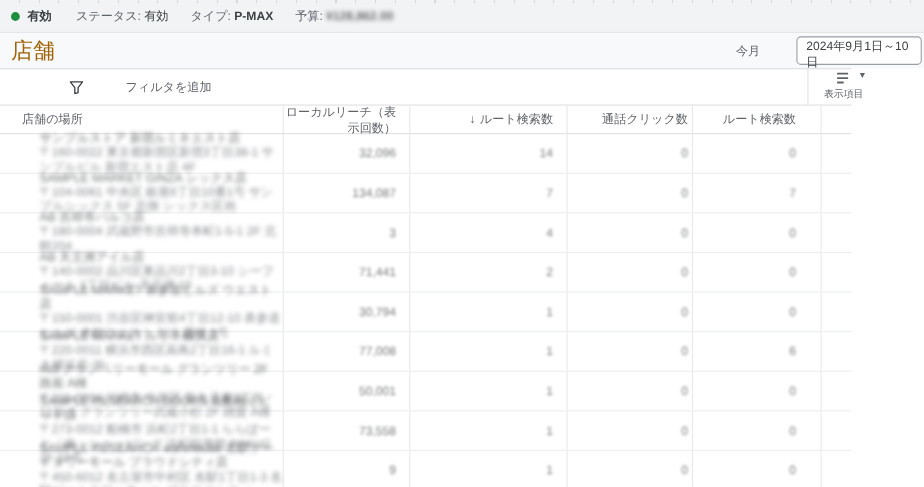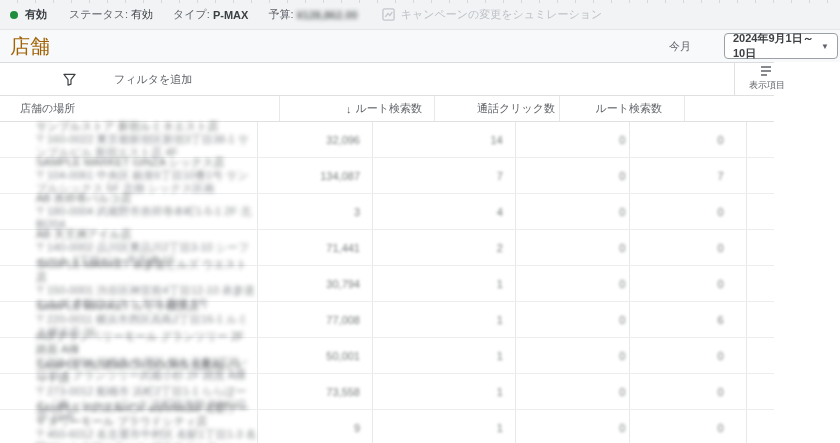--- a/index.html
+++ b/index.html
@@ -24,21 +24,21 @@
   .redacted-num { filter: blur(1.6px); opacity:.7; }
 
   
   .title-band { position:absolute; top:30px; left:0; width:840px; height:32px;
     background:#f8f9fa; display:flex; align-items:center; }
   .page-title { font-size:20px; color:#a16207; margin-left:10px; }
   .date-zone { position:absolute; right:2px; top:3px; display:flex; align-items:center;gap:21px; }
   .period { font-size:11px; color:#5f6368; margin-right:12px; }
   .date-box { display:flex; align-items:center; justify-content:space-between;
     width:114px; height:26px; background:#fff; border:1px solid #9aa0a6; border-radius:4px;
-    padding:0 8px; font-size:11px; font-weight:bold; color:#3c4043; cursor:pointer; }
+    padding:0 8px; font-size:11px; font-weight:normal; color:#3c4043; cursor:pointer;flex-direction:column; }
   .caret { font-size:8px; color:#5f6368; margin-left:6px; }
 
   
   .card { position:absolute; top:62px; left:0; width:774px; height:381px;
     background:#fff; border-top:1px solid #dadce0; }
   .toolbar { position:relative; height:33px; border-bottom:1px solid #e0e0e0; display:flex; align-items:center; }
   .filter-add { display:flex; align-items:center; cursor:pointer; }
   .funnel { margin-left:63px; }
   .filter-label { margin-left:38px; font-size:11px; color:#5f6368; }
   .right-tools { position:absolute; right:0; top:0; height:33px; width:40px;
@@ -81,27 +81,20 @@
       <span>有効</span>
     </div>
     <div class="sb-item" style="margin-left:20px">
       <span class="sb-label">タイプ:</span>
       <span class="sb-strong">P-MAX</span>
     </div>
     <div class="sb-item" style="margin-left:20px">
       <span class="sb-label">予算:</span>
       <span class="sb-strong redacted">¥128,862.00</span>
     </div>
-    <div class="sb-item sim" style="margin-left:24px">
-      <svg width="13" height="13" viewBox="0 0 14 14">
-        <rect x="1" y="1" width="12" height="12" rx="1.5" fill="none" stroke="#c3c7cc" stroke-width="1.4"></rect>
-        <path d="M3.5 9.5 L6.5 6 L8.5 8 L11 4.5" fill="none" stroke="#c3c7cc" stroke-width="1.4"></path>
-      </svg>
-      <span>キャンペーンの変更をシュミレーション</span>
-    </div>
   </div>
 
   <div class="title-band">
     <span class="page-title">店舗</span>
     <div class="date-zone">
       <span class="period">今月</span>
       <div class="date-box">
         <span>2024年9月1日～10日</span>
         <span class="caret">▼</span>
       </div>
@@ -124,20 +117,23 @@
           </svg>
           <span class="tool-label">表示項目</span>
         </div>
       </div>
     </div>
 
     <div class="thead">
       <div class="cell c-loc">
         <span>店舗の場所</span>
       </div>
+      <div class="cell c-reach">
+        <span>ローカルリーチ（表示回数）</span>
+      </div>
       <div class="cell c-visit">
         <span class="sort-arrow">↓</span>
         <span>ルート検索数</span>
       </div>
       <div class="cell c-call">
         <span>通話クリック数</span>
       </div>
       <div class="cell c-route">
         <span>ルート検索数</span>
       </div>

